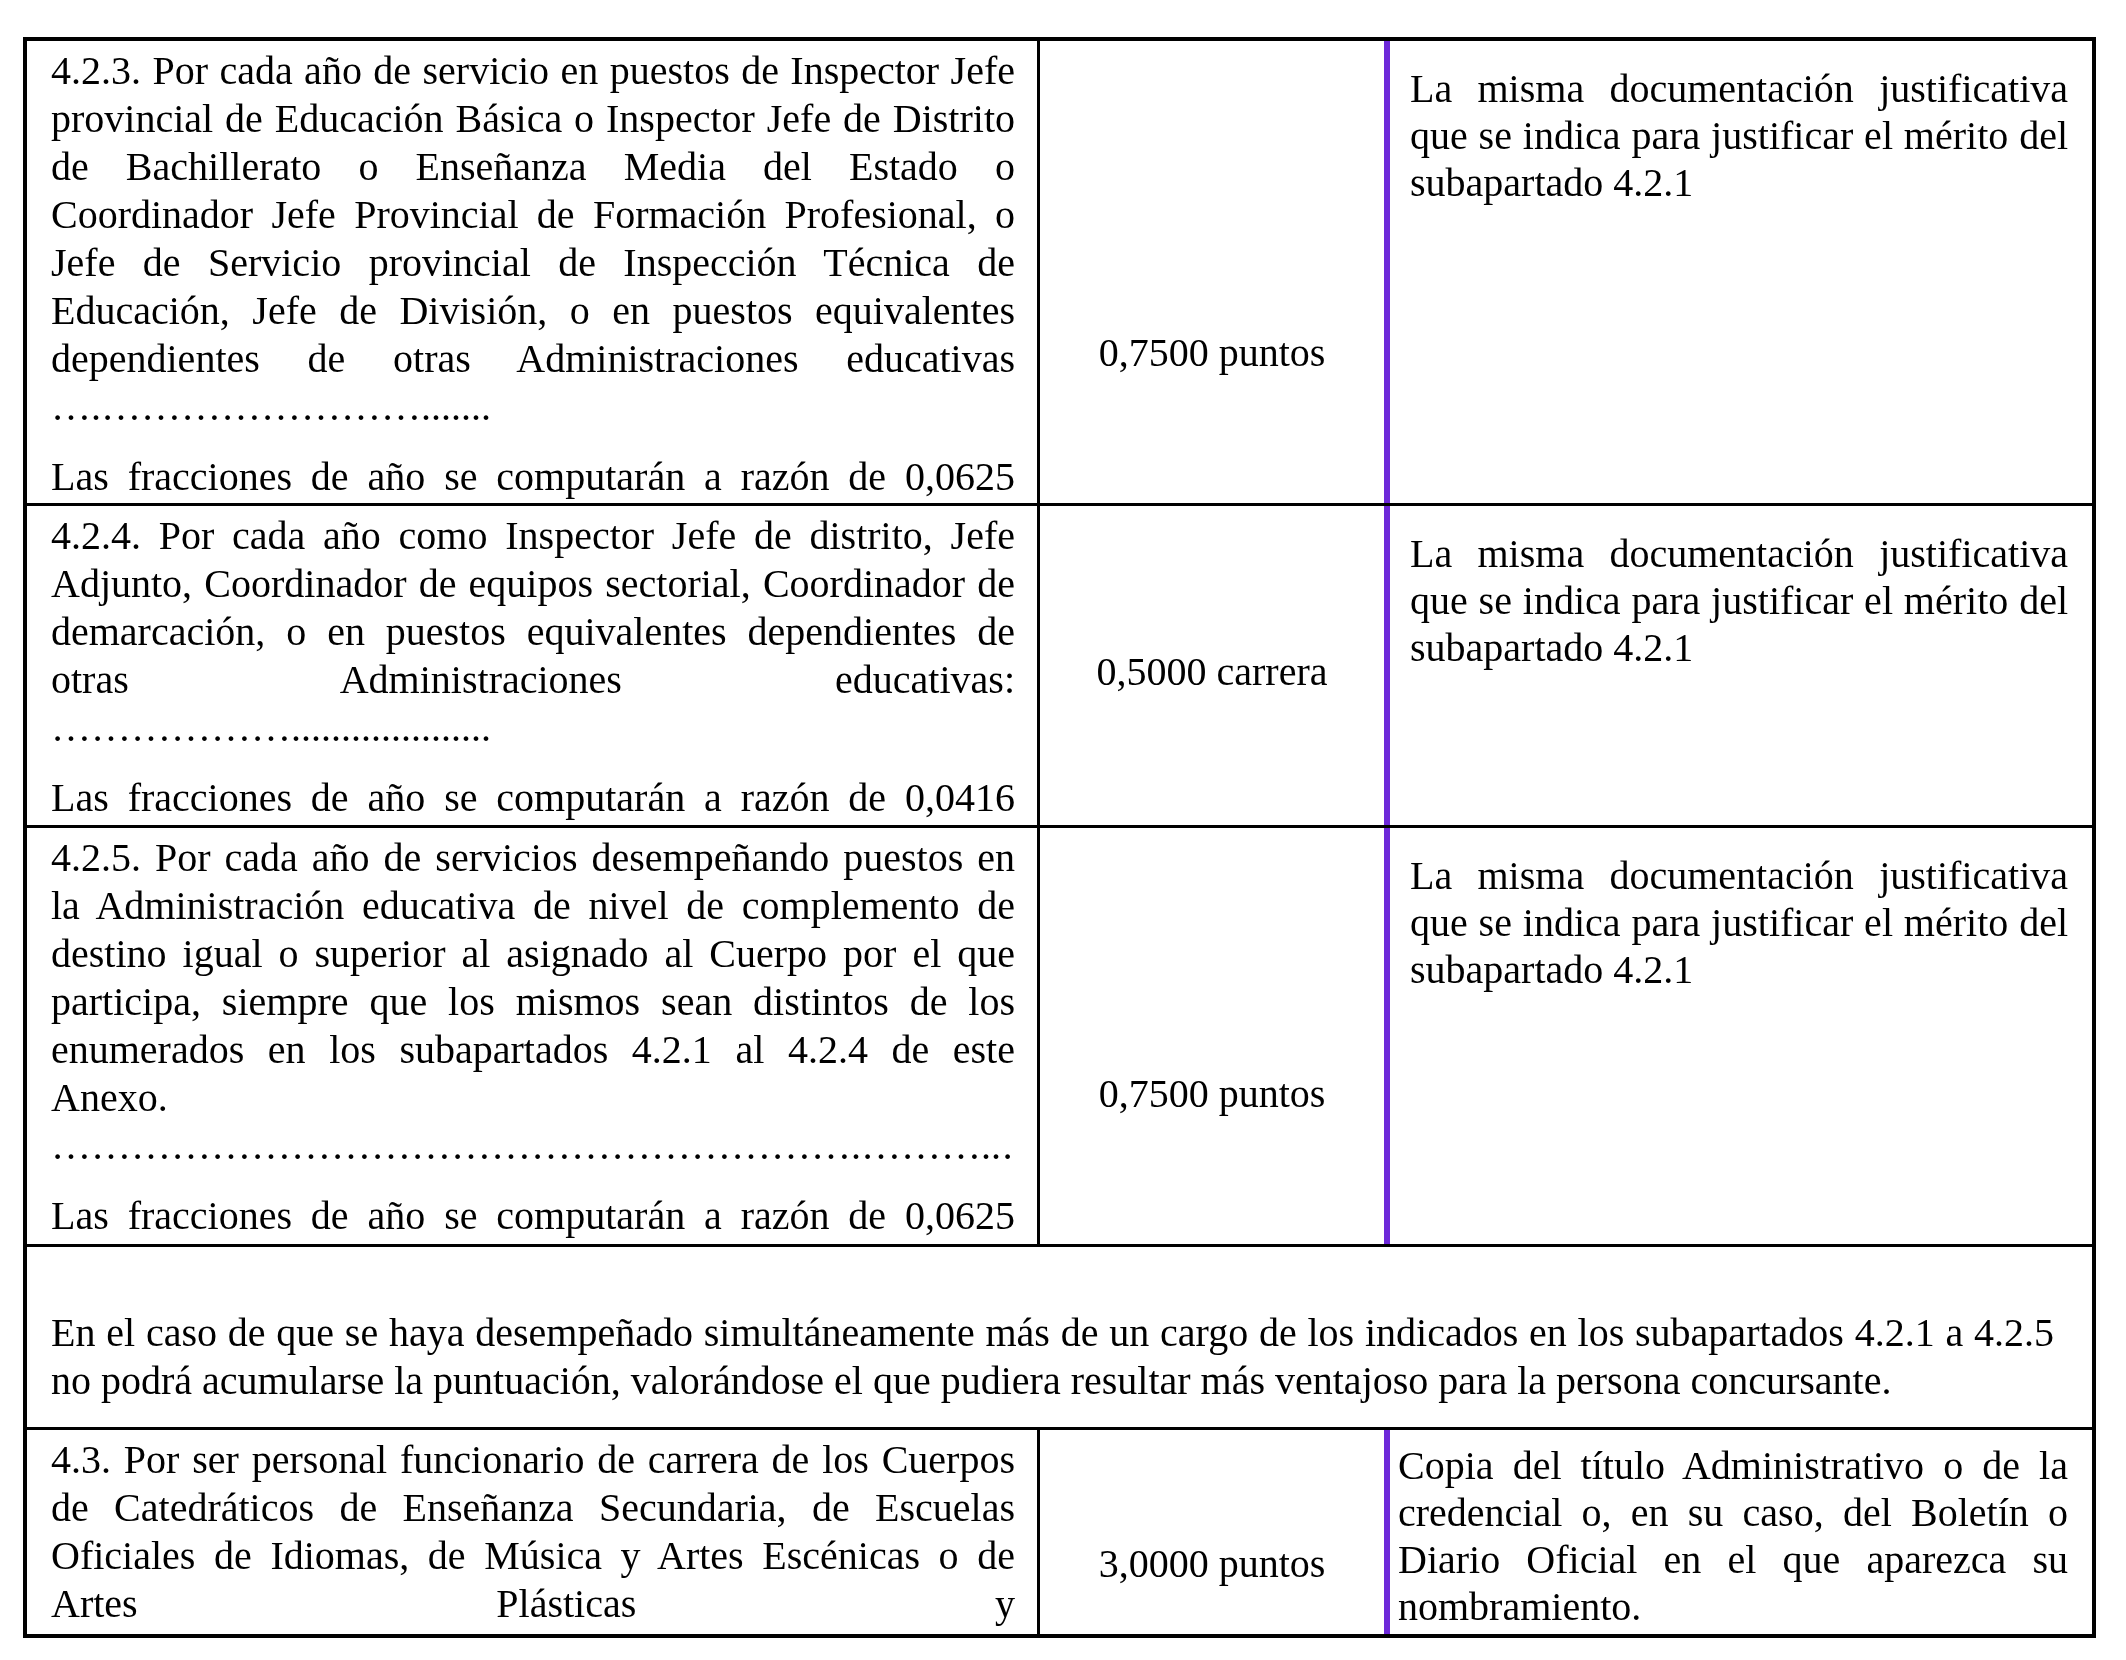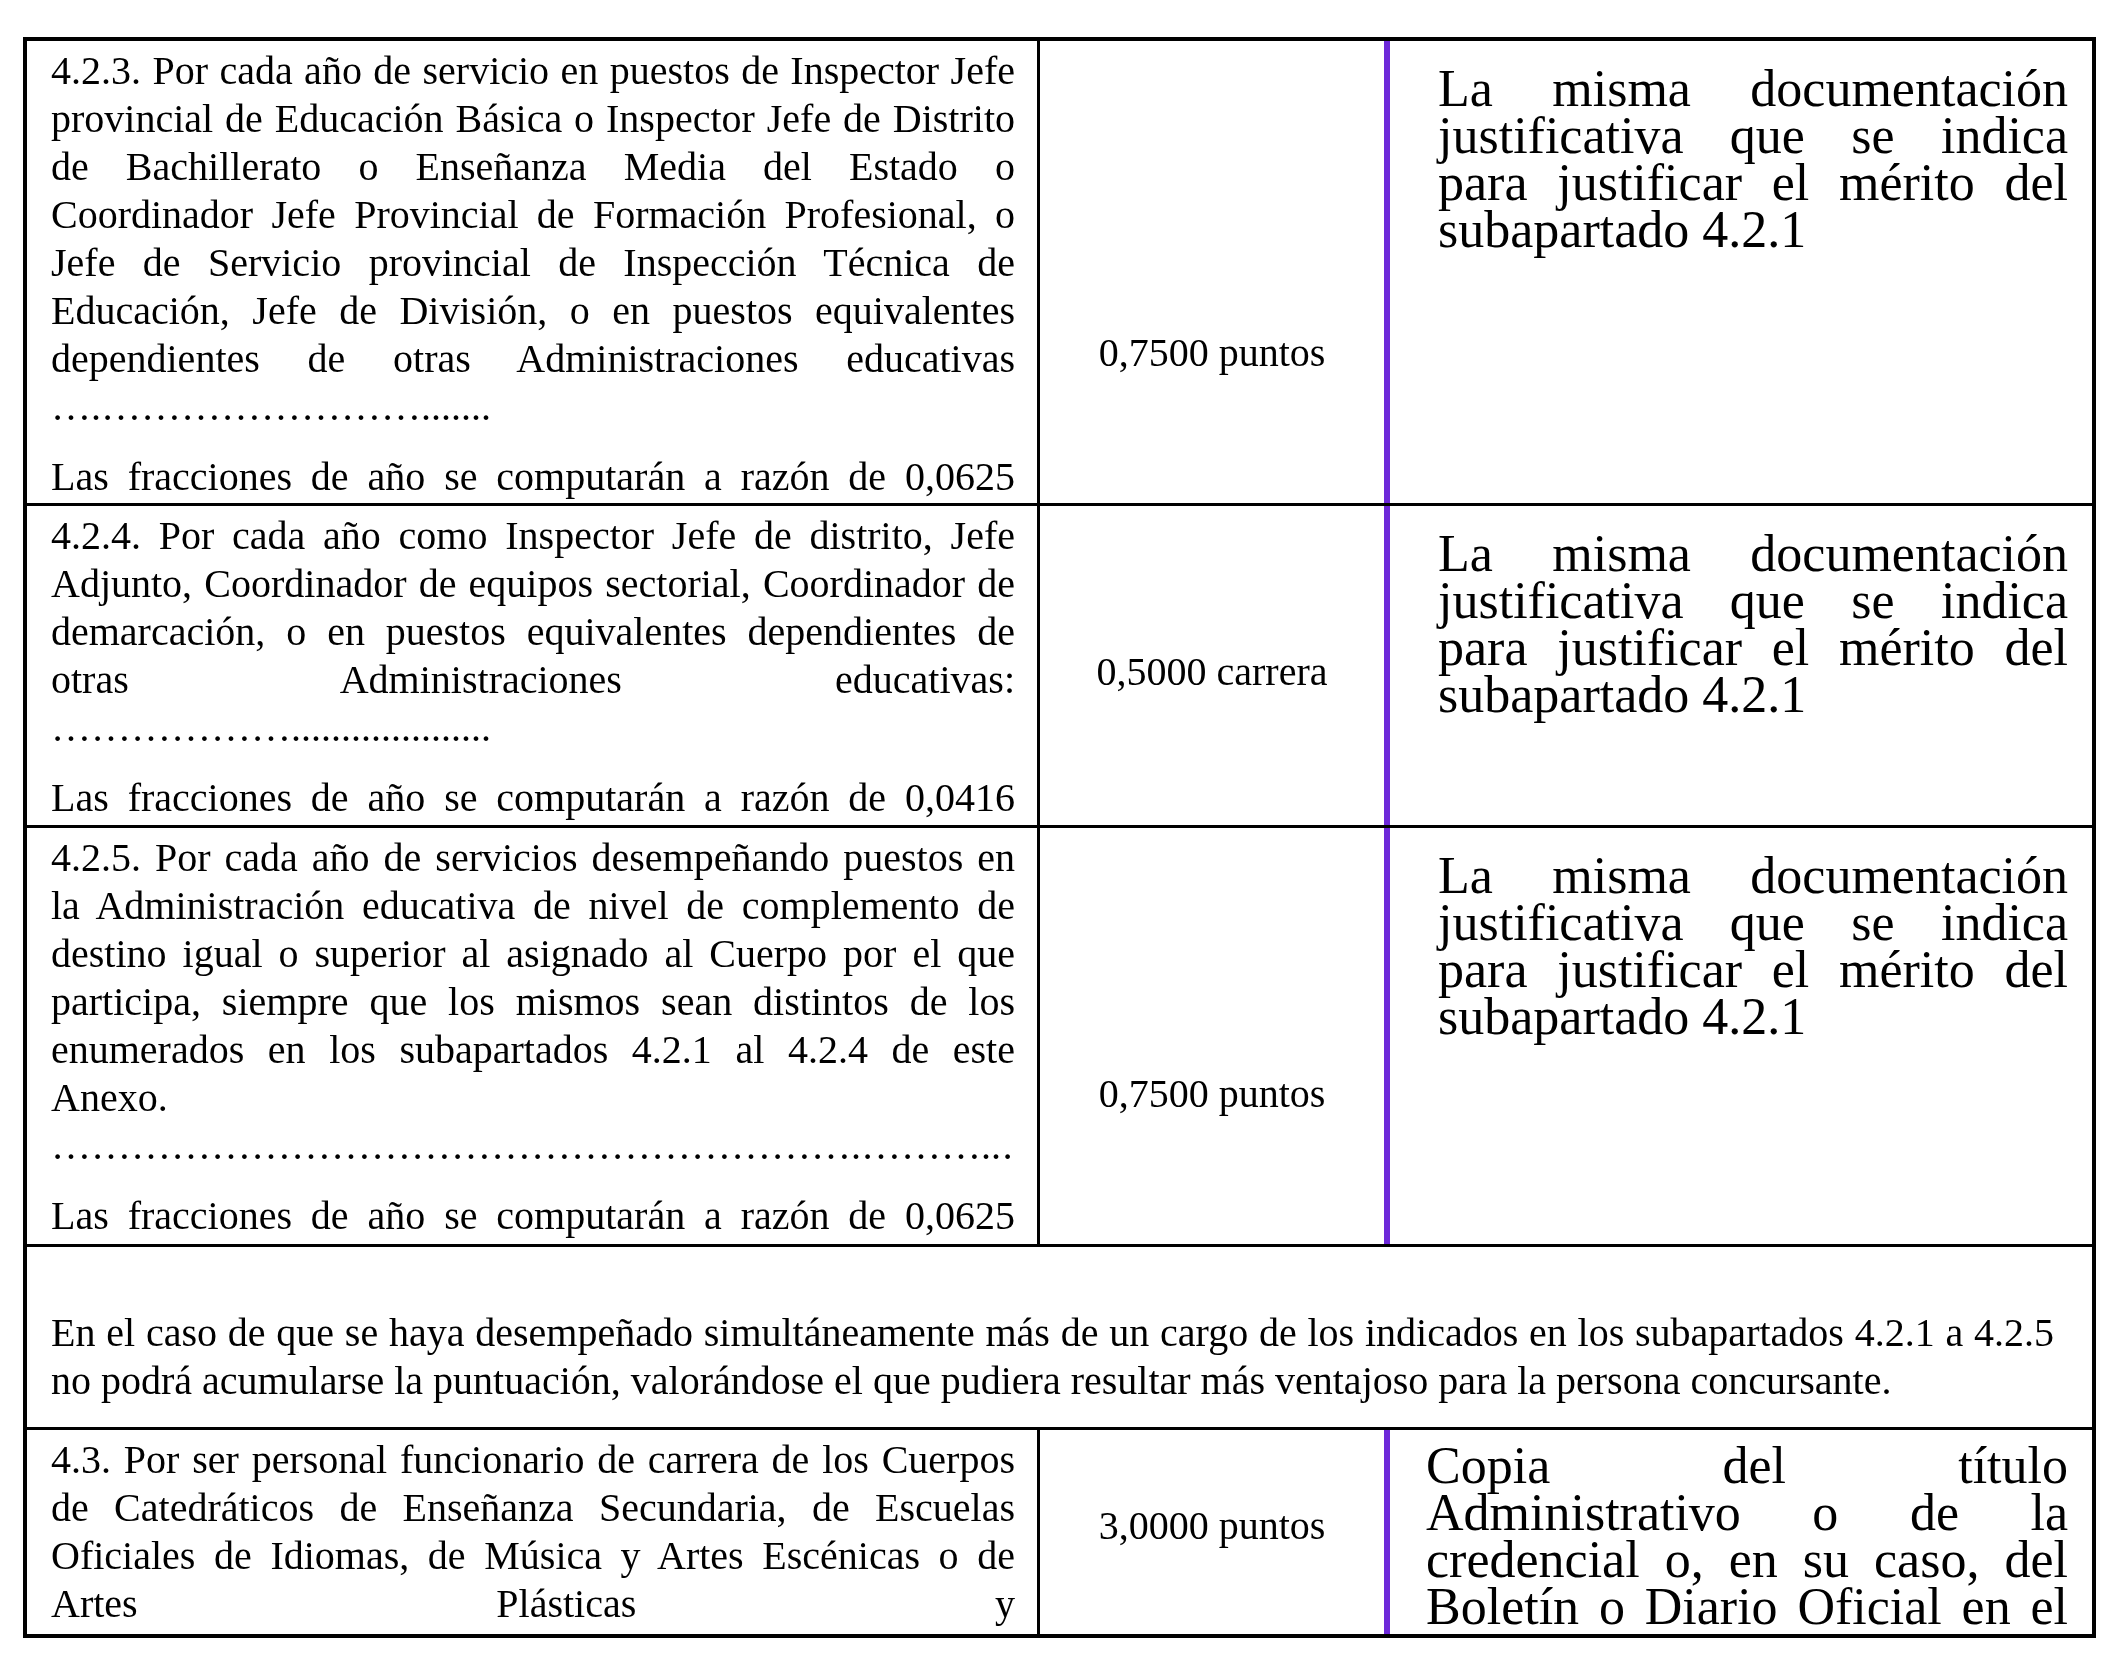--- a/index.html
+++ b/index.html
@@ -26,36 +26,36 @@
     padding:6px 22px 0 24px;
     font-size:40px;line-height:48px;text-align:justify;
   }
   .points-cell{
     width:350px;border-right:6px solid #6d28d9;
     font-size:40px;line-height:48px;text-align:center;
   }
   .doc-cell{
     flex:1;
     padding:24px 24px 0 20px;
-    font-size:52px;line-height:47px;text-align:justify;margin-left:28px;
+    font-size:40px;line-height:47px;text-align:justify;
   }
   .doc-cell.tight{padding-top:12px;padding-left:8px;}
   .note-cell{
     width:100%;box-sizing:border-box;
     padding:62px 38px 0 24px;
     font-size:40px;line-height:48px;text-align:justify;
   }
   .fraction{margin-top:22px;}
   .leader{white-space:nowrap;}
   .leader-line{white-space:nowrap;overflow:hidden;}
   p{margin:0;padding:0;}
   .pt-r1{padding-top:288px;}
   .pt-r2{padding-top:142px;}
   .pt-r3{padding-top:242px;}
-  .pt-r4{padding-top:72px;text-align:center;}
+  .pt-r4{padding-top:110px;text-align:center;}
 </style>
 </head>
 <body>
 
 <div class="doc-table">
 
   <div class="trow r1">
     <div class="cell merit-cell">
       <p><span>4.2.3. Por cada año de servicio en puestos de Inspector Jefe provincial de Educación Básica o Inspector Jefe de Distrito de Bachillerato o Enseñanza Media del Estado o Coordinador Jefe Provincial de Formación Profesional, o Jefe de Servicio provincial de Inspección Técnica de Educación, Jefe de División, o en puestos equivalentes dependientes de otras Administraciones educativas</span> <span class="leader">….…………………….......</span></p>
       <p class="fraction">Las fracciones de año se computarán a razón de 0,0625 puntos por cada mes completo</p>

